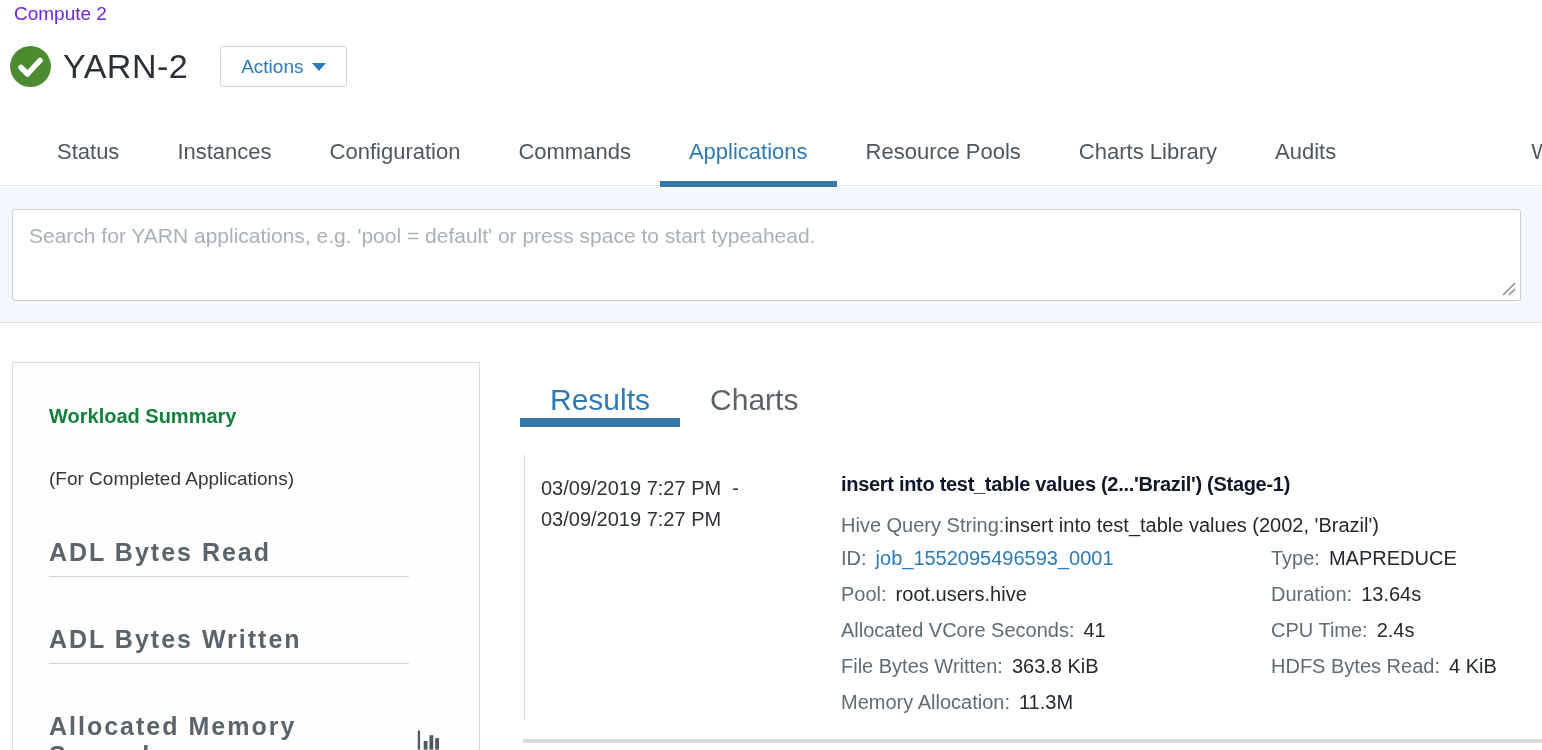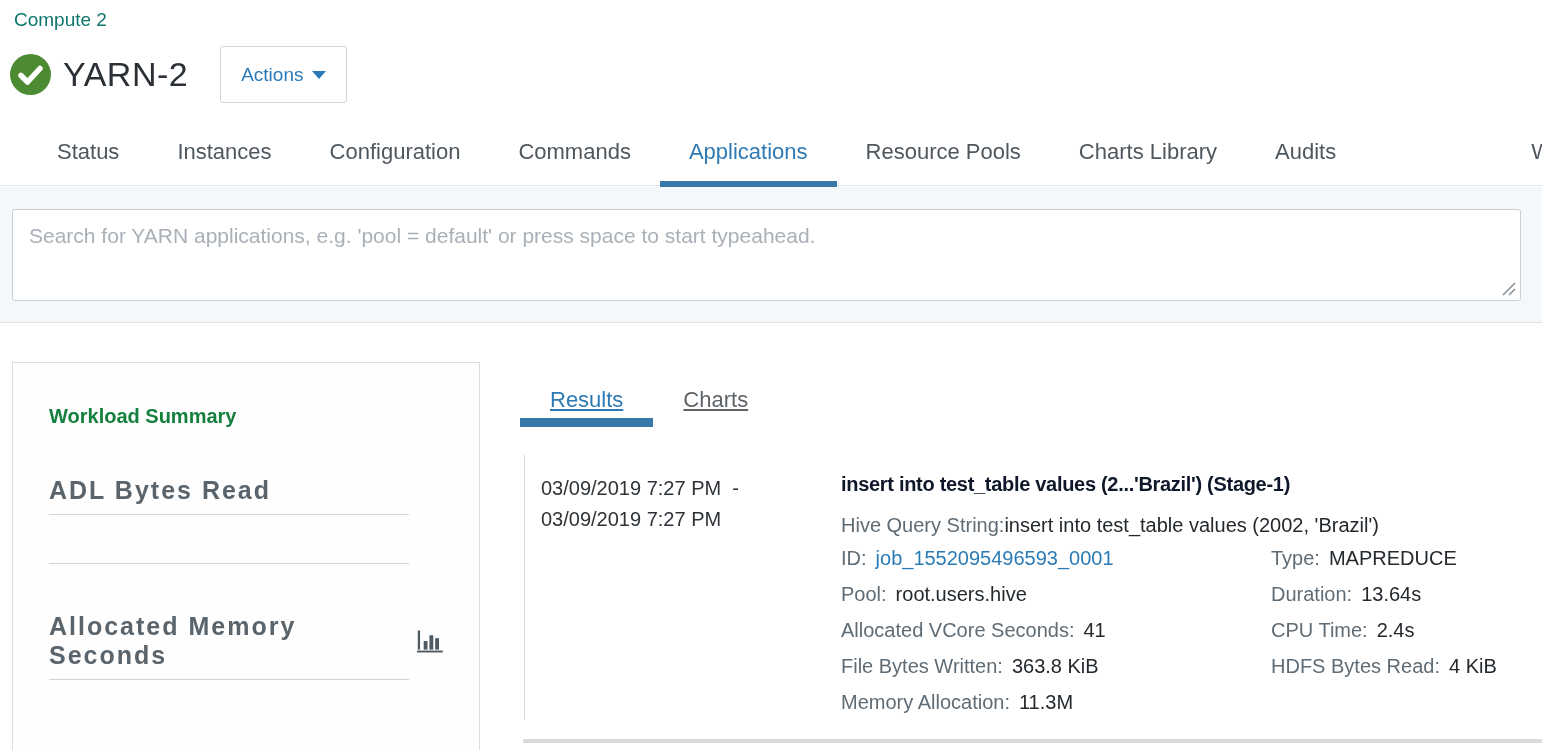--- a/index.html
+++ b/index.html
@@ -1,24 +1,24 @@
 <!DOCTYPE html>
 <html><head>
 <meta charset="utf-8">
 <style>
   * { margin: 0; padding: 0; box-sizing: border-box; }
   html, body { width: 1542px; height: 750px; overflow: hidden; background: #fff;
     font-family: "Liberation Sans", sans-serif; color: #2c3136; }
 
   
-  .breadcrumb { position: absolute; left: 14px; top: 9px; font-size: 19px; color: #0f766e; cursor: pointer; }
+  .breadcrumb { position: absolute; left: 14px; top: 3px; font-size: 19px; color: #6d28d9; cursor: pointer; }
   .header-row { position: absolute; left: 10px; top: 46px; display: flex; align-items: center; }
   .health-icon { width: 41px; height: 41px; display: block; }
   .service-title { font-size: 34px; color: #2b3036; margin-left: 12px; letter-spacing: 0.5px; }
-  .actions-btn { margin-left: 32px; height: 57px; padding: 0 20px; background: #fff;
+  .actions-btn { margin-left: 32px; height: 41px; padding: 0 20px; background: #fff;
     border: 1px solid #cfd4d8; border-radius: 3px; font-size: 19px; color: #2a7ab9;
     display: flex; align-items: center; gap: 9px; cursor: pointer; font-family: inherit; }
   .caret-down { width: 0; height: 0; border-left: 7px solid transparent; border-right: 7px solid transparent;
     border-top: 8px solid #2a7ab9; display: inline-block; }
 
   
   .nav { position: absolute; left: 0; top: 120px; width: 1542px; height: 66px;
     border-bottom: 1px solid #e2e5e8; }
   .nav ul { list-style: none; display: flex; padding-left: 28px; height: 66px; }
   .nav li { position: relative; padding: 0 29px; font-size: 22px; color: #4f575e;
@@ -44,22 +44,22 @@
   .card-title { font-size: 20px; font-weight: bold; color: #15803d; }
   .card-subtitle { margin-top: 40px; font-size: 19px; color: #33373b; }
   .metric { margin-top: 48px; }
   .metric-label { font-size: 25px; font-weight: bold; letter-spacing: 2px; color: #5a646c;
     display: flex; align-items: center; gap: 10px; }
   .metric-rule { margin-top: 9px; height: 1px; background: #cfd4d7; width: 360px; border: 0; }
   .chart-icon { display: inline-block; }
 
   
   .panel-tabs { position: absolute; left: 520px; top: 378px; display: flex; }
-  .panel-tab { position: relative; padding: 0 30px; font-size: 22px; line-height: 44px;
-    color: #5d6368; cursor: pointer; text-decoration: underline; }
+  .panel-tab { position: relative; padding: 0 30px; font-size: 30px; line-height: 44px;
+    color: #5d6368; cursor: pointer; }
   .panel-tab.active { color: #2e7ab4; }
   .panel-tab.active .tab-bar { position: absolute; left: 0; right: 0; top: 40px; height: 9px; background: #3878a8; }
 
   .results-list { position: absolute; left: 524px; top: 455px; width: 1184px;
     border-left: 1px solid #d4d8db; }
   .result-item { display: flex; padding: 18px 0 0 16px; }
   .result-time { width: 300px; font-size: 20px; color: #2e3338; line-height: 31px; }
   .result-details { flex: 1; }
   .result-title { font-size: 20px; font-weight: bold; color: #0f172a; letter-spacing: -0.3px; }
   .hive-line { margin-top: 18px; font-size: 20px; }
@@ -113,27 +113,29 @@
     <svg class="resize-handle" width="16" height="16" viewBox="0 0 16 16">
       <line x1="2" y1="14" x2="14" y2="2" stroke="#8a9097" stroke-width="1.6"></line>
       <line x1="8" y1="14" x2="14" y2="8" stroke="#8a9097" stroke-width="1.6"></line>
     </svg>
   </div>
 </div>
 
 <aside class="card">
   <div class="card-inner">
     <div class="card-title">Workload Summary</div>
+    <div class="card-subtitle">(For Completed Applications)</div>
 
     <div class="metric">
       <div class="metric-label">ADL Bytes Read</div>
       <div class="metric-rule"></div>
     </div>
 
     <div class="metric">
+      <div class="metric-label">ADL Bytes Written</div>
       <div class="metric-rule"></div>
     </div>
 
     <div class="metric">
       <div class="metric-label">
         <span>Allocated Memory Seconds</span>
         <svg class="chart-icon" width="27" height="24" viewBox="0 0 27 24">
           <line x1="2" y1="1" x2="2" y2="21" stroke="#4e5a61" stroke-width="2.4"></line>
           <rect x="7" y="12" width="4" height="9" fill="#4e5a61"></rect>
           <rect x="13" y="6" width="4" height="15" fill="#4e5a61"></rect>

